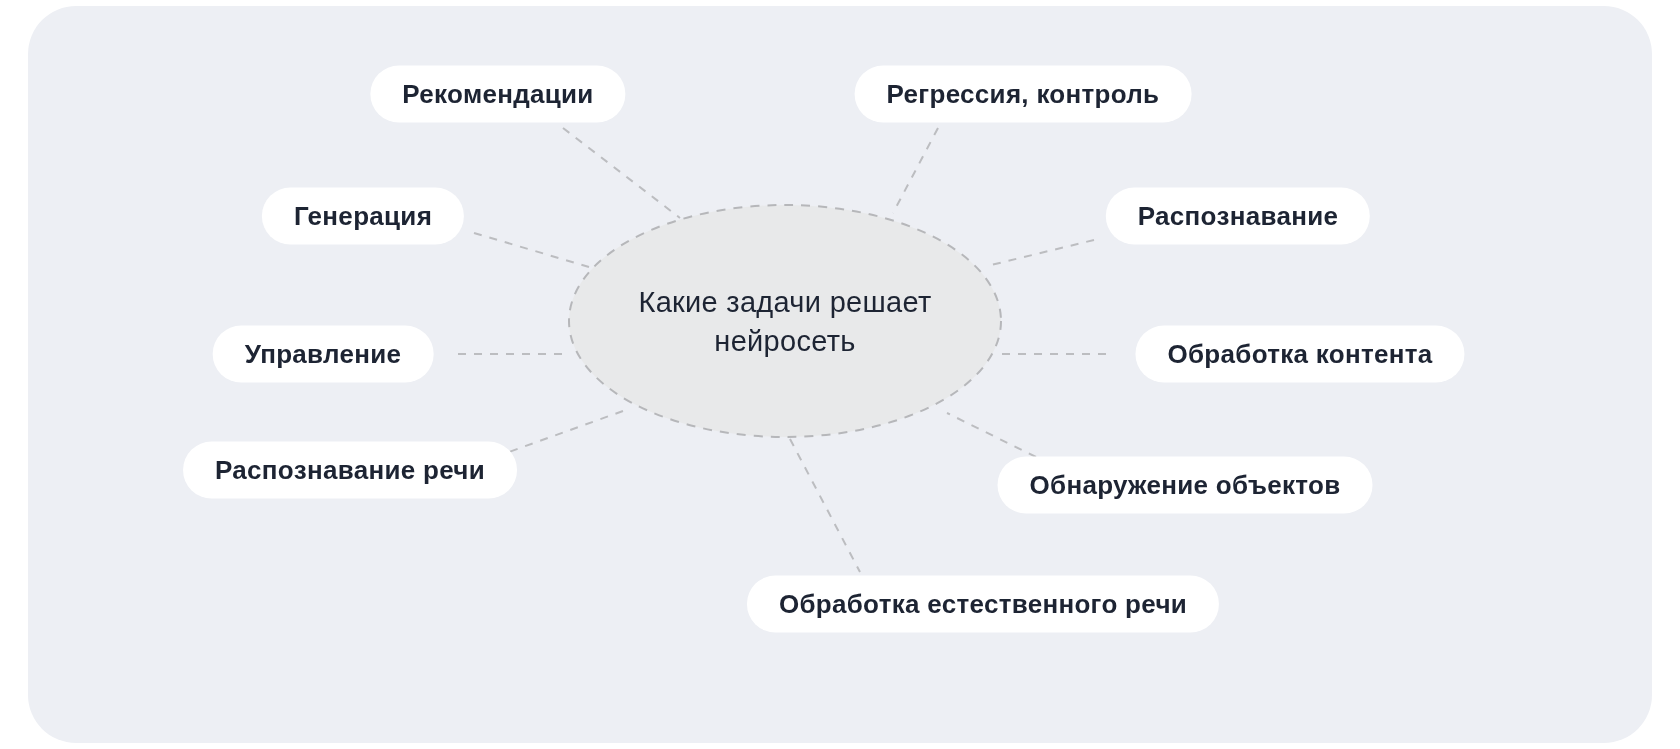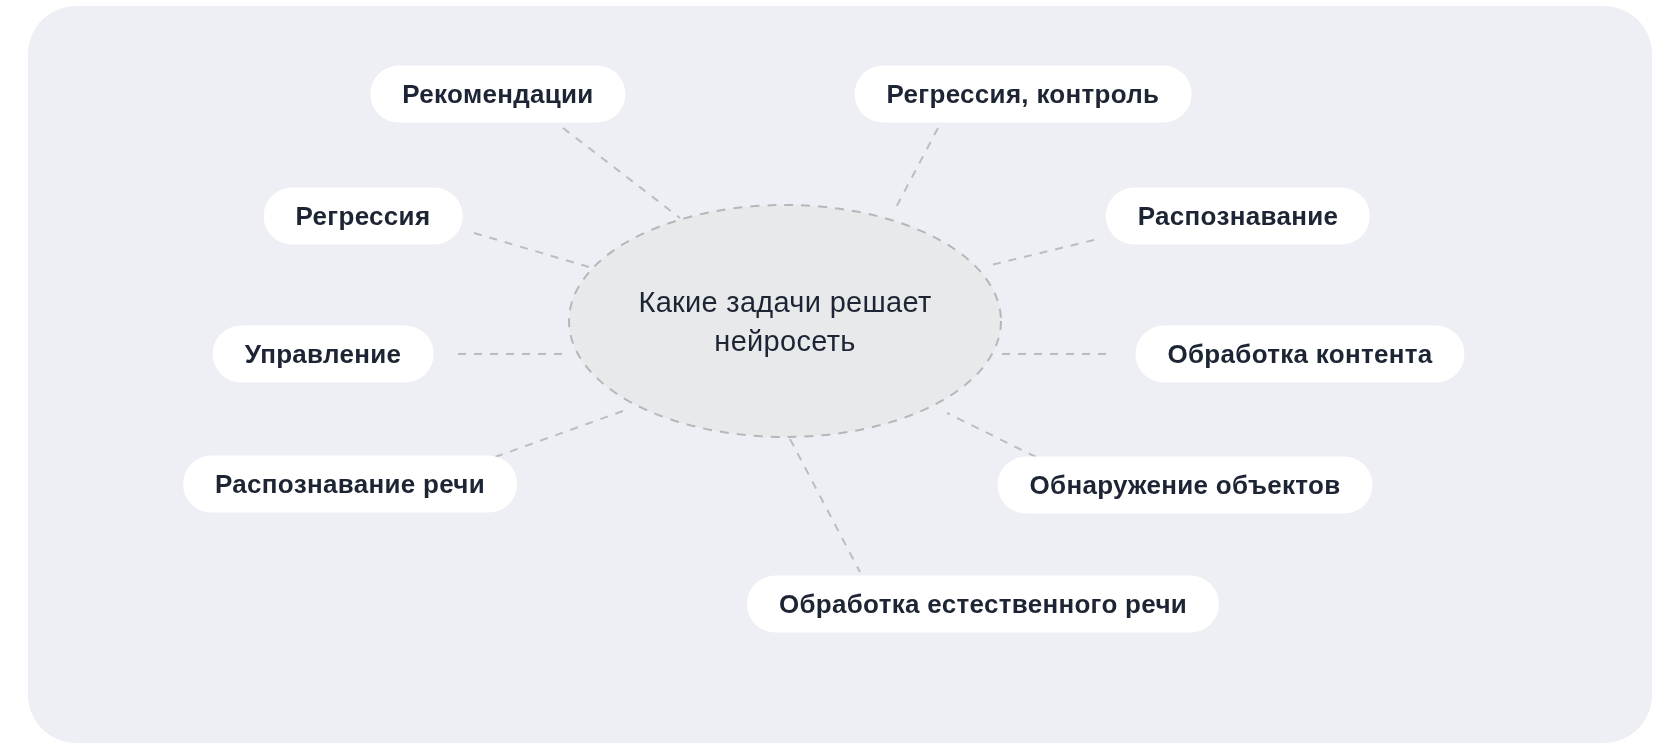--- a/index.html
+++ b/index.html
@@ -78,26 +78,26 @@
     </g>
     <ellipse cx="785" cy="321" rx="216" ry="116" fill="#e8e9ea" stroke="#b6b7ba" stroke-width="2" stroke-dasharray="9 8"></ellipse>
   </svg>
 
   <div class="center-label">Какие задачи решает нейросеть</div>
 
   <div class="node-pill" style="left:498px;  top:94px;">Рекомендации</div>
 
   <div class="node-pill" style="left:1023px; top:94px;">Регрессия, контроль</div>
 
-  <div class="node-pill" style="left:363px;  top:216px;">Регрессия</div>
+  <div class="node-pill" style="left:363px;  top:216px;">Генерация</div>
 
   <div class="node-pill" style="left:1238px; top:216px;">Распознавание</div>
 
   <div class="node-pill" style="left:323px;  top:354px;">Управление</div>
 
   <div class="node-pill" style="left:1300px; top:354px;">Обработка контента</div>
 
-  <div class="node-pill" style="left:350px;  top:484px;">Распознавание речи</div>
+  <div class="node-pill" style="left:350px;  top:470px;">Распознавание речи</div>
 
   <div class="node-pill" style="left:1185px; top:485px;">Обнаружение объектов</div>
 
   <div class="node-pill" style="left:983px;  top:604px;">Обработка естественного речи</div>
 </div>
 
 </body></html>

